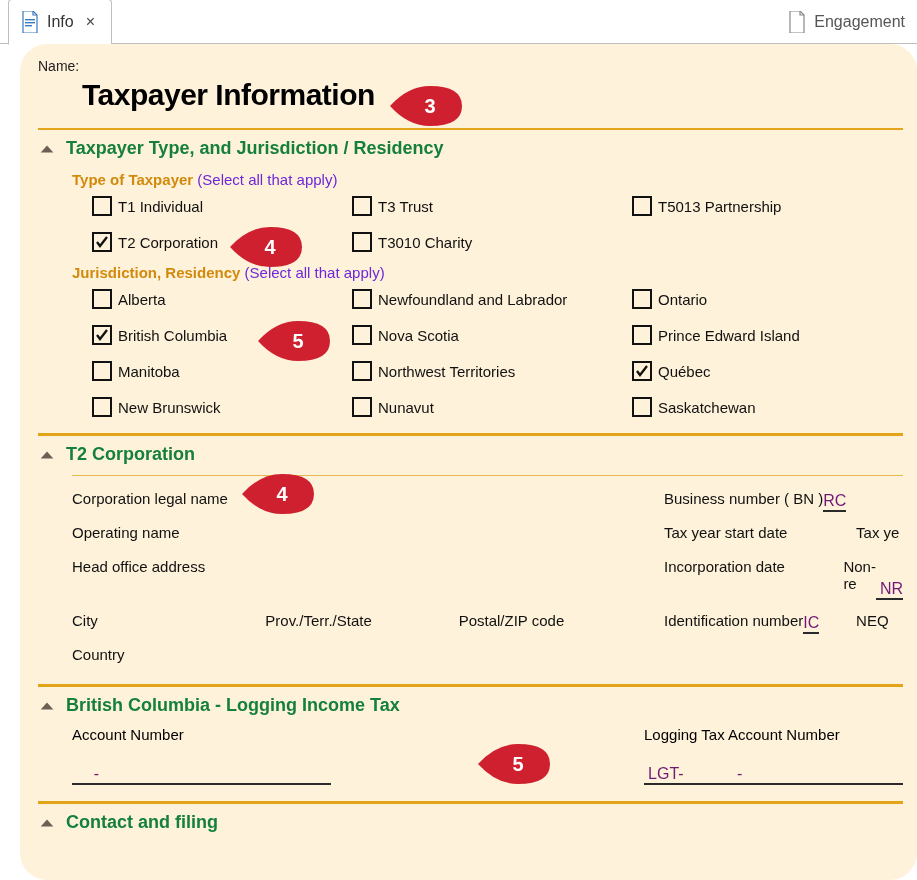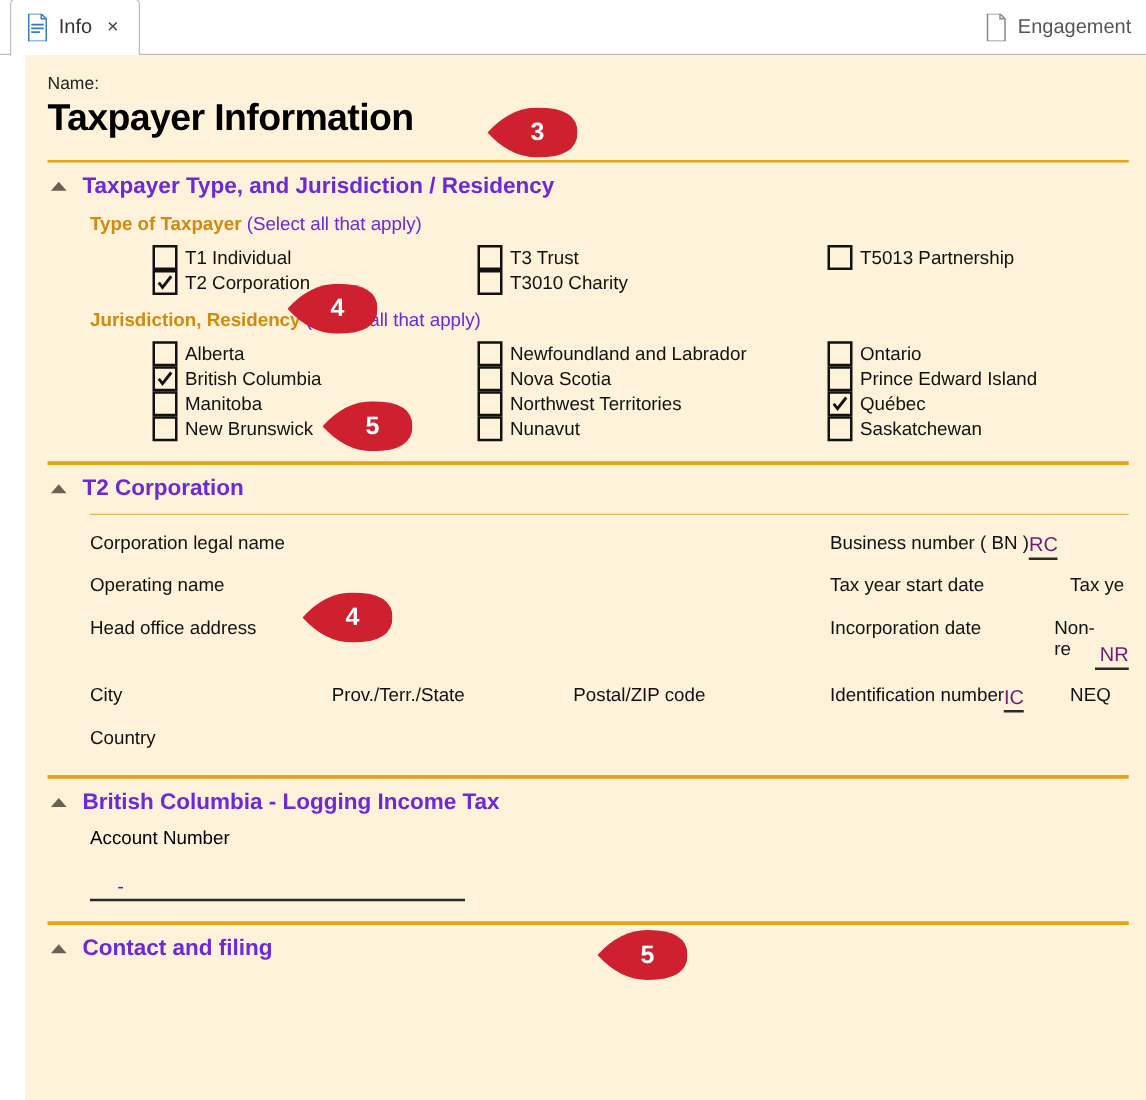--- a/index.html
+++ b/index.html
@@ -5,34 +5,34 @@
   html, body { margin:0; padding:0; font-family:Arial,Helvetica,sans-serif; background:#fff; }
   .viewport { width:917px; height:880px; overflow:hidden; position:relative; background:#fff; }
 
   
   .tabbar { display:flex; align-items:center; height:44px; border-bottom:1px solid #bfbfbf; padding-left:8px; box-sizing:border-box;justify-content:space-between; }
   .tab { display:flex; align-items:center; height:44px; padding:0 12px; gap:8px; color:#555; }
   .tab.active { background:#fff; border:1px solid #bfbfbf; border-bottom:1px solid #fff; margin-bottom:-1px; border-top-left-radius:4px; border-top-right-radius:4px; color:#333; }
   .tab .doc-icon { width:18px; height:22px; }
   .tab .close { font-family:Arial; font-size:16px; color:#444; padding:0 4px; }
 
-  .form-area { position:absolute; left:20px; right:0; top:44px; bottom:0; background:#fff2da; padding:14px 14px 14px 18px; box-sizing:border-box; overflow:hidden; }
+  .form-area { position:absolute; left:20px; right:0; top:44px; bottom:0; background:#fff2da; padding:14px 14px 14px 18px; box-sizing:border-box; overflow:hidden;border-radius:27px; }
   .name-lbl { font-size:14px; color:#222; }
-  .page-title { font-size:30px; font-weight:bold; letter-spacing:-.5px; margin-top:4px; }
+  .page-title { font-size:30px; font-weight:bold; letter-spacing:-.5px; margin-top:4px;margin-left:44px; }
 
   .sec { margin-top:16px; }
-  .sec-h { display:flex; align-items:center; gap:10px; font-weight:bold; font-size:18px; color:#6d28d9; border-top:3px solid #e4a418; padding-top:8px;}
+  .sec-h { display:flex; align-items:center; gap:10px; font-weight:bold; font-size:18px; color:#15803d; border-top:3px solid #e4a418; padding-top:8px;}
   .sec-h.first { border-top:2px solid #e4a418; }
   .chevron { width:18px; height:18px; }
   .chevron path { fill:#6b6053; }
 
   .sub-h { color:#d28a0c; font-weight:bold; font-size:15px; margin:12px 0 8px 34px; }
   .sub-h .paren { color:#6d28d9; font-weight:normal; }
 
-  .cb-grid { margin-left:84px; display:grid; grid-template-columns: 260px 280px 260px; row-gap:0; font-size:15px; color:#111; }
+  .cb-grid { margin-left:54px; display:grid; grid-template-columns: 260px 280px 260px; row-gap:16px; font-size:15px; color:#111; }
   .cb { display:flex; align-items:center; gap:6px; }
   .cb .box { width:16px; height:16px; border:2px solid #111; display:inline-flex; align-items:center; justify-content:center; }
   .cb .box svg { width:14px; height:14px; }
 
   .fields { margin:14px 0 0 34px; display:grid; grid-template-columns: 560px 1fr; column-gap:32px; row-gap:12px; font-size:15px; color:#111; }
   .fgroup { display:flex; flex-direction:row; }
   .flabel { margin-bottom:2px; }
   .fline { border-bottom:2px solid #2a2a2a; height:20px; display:flex; align-items:flex-end; justify-content:center; color:#701a75; font-size:16px; }
   .fline.left { justify-content:flex-start; padding-left:4px;margin-top:20px; }
   .row { display:flex; gap:20px; }
@@ -266,20 +266,24 @@
             <path d="M3 14 L10 6 L17 14 Z"></path>
           </svg>
         <span>British Columbia - Logging Income Tax</span>
       </div>
       <div class="bc-row">
         <div class="bc-col">
           <div>Account Number</div>
           <div class="fline left" style="white-space:pre">    -</div>
         </div>
         <div style="flex:.9"></div>
+        <div class="bc-col wide">
+          <div>Logging Tax Account Number</div>
+          <div class="fline left" style="white-space:pre">LGT-            -</div>
+        </div>
       </div>
     </div>
 
     <div class="sec">
       <div class="sec-h">
         <svg class="chevron" viewBox="0 0 20 20">
             <path d="M3 14 L10 6 L17 14 Z"></path>
           </svg>
         <span>Contact and filing</span>
       </div>

